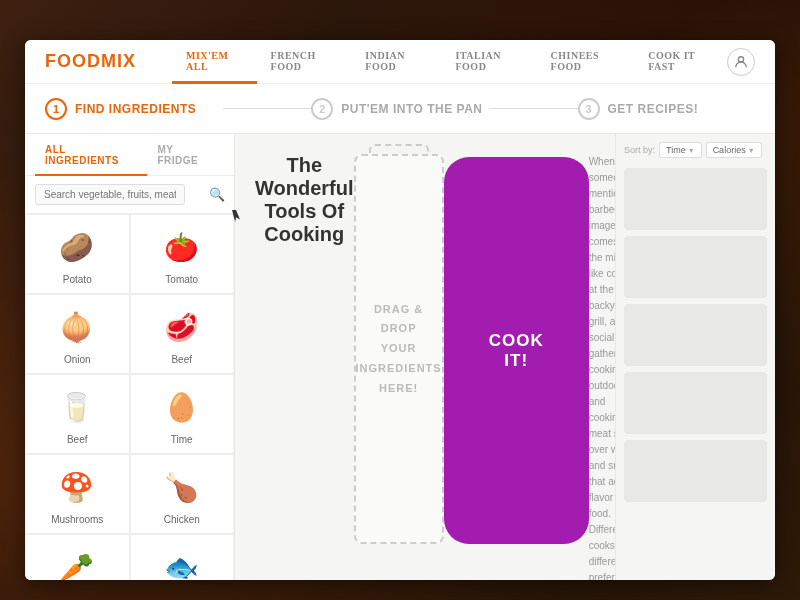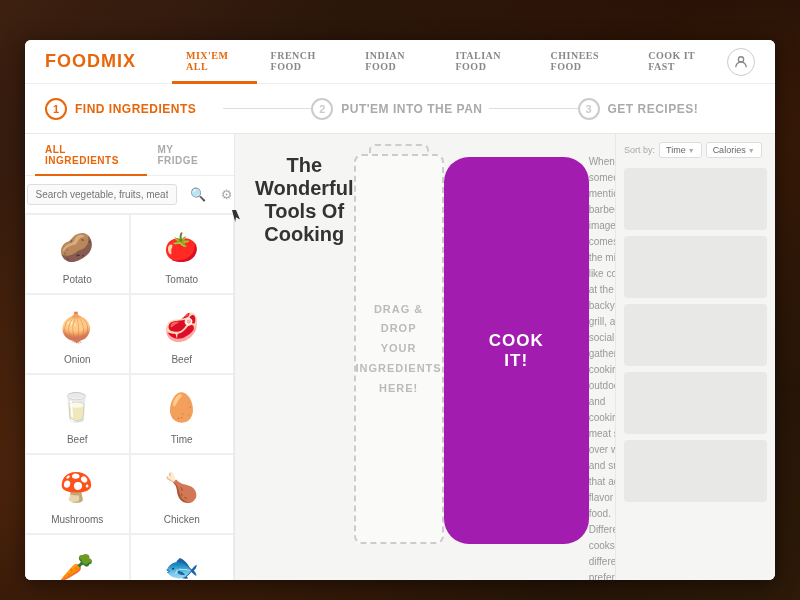--- a/index.html
+++ b/index.html
@@ -170,23 +170,22 @@
       margin-bottom: -1px;
     }
     .sidebar-tab.active {
       color: #e8650a;
       border-bottom: 2px solid #e8650a;
     }
     .search-bar {
       display: flex;
       align-items: center;
       padding: 8px 10px;
-      gap: 14px;
+      gap: 24px;
       border-bottom: 1px solid #eee;
-      justify-content: center;
     }
     .search-input {
       flex: 1;
       border: 1px solid #ddd;
       border-radius: 3px;
       padding: 4px 8px;
       font-size: 10px;
       color: #999;
       outline: none;
       background: #fafafa;

